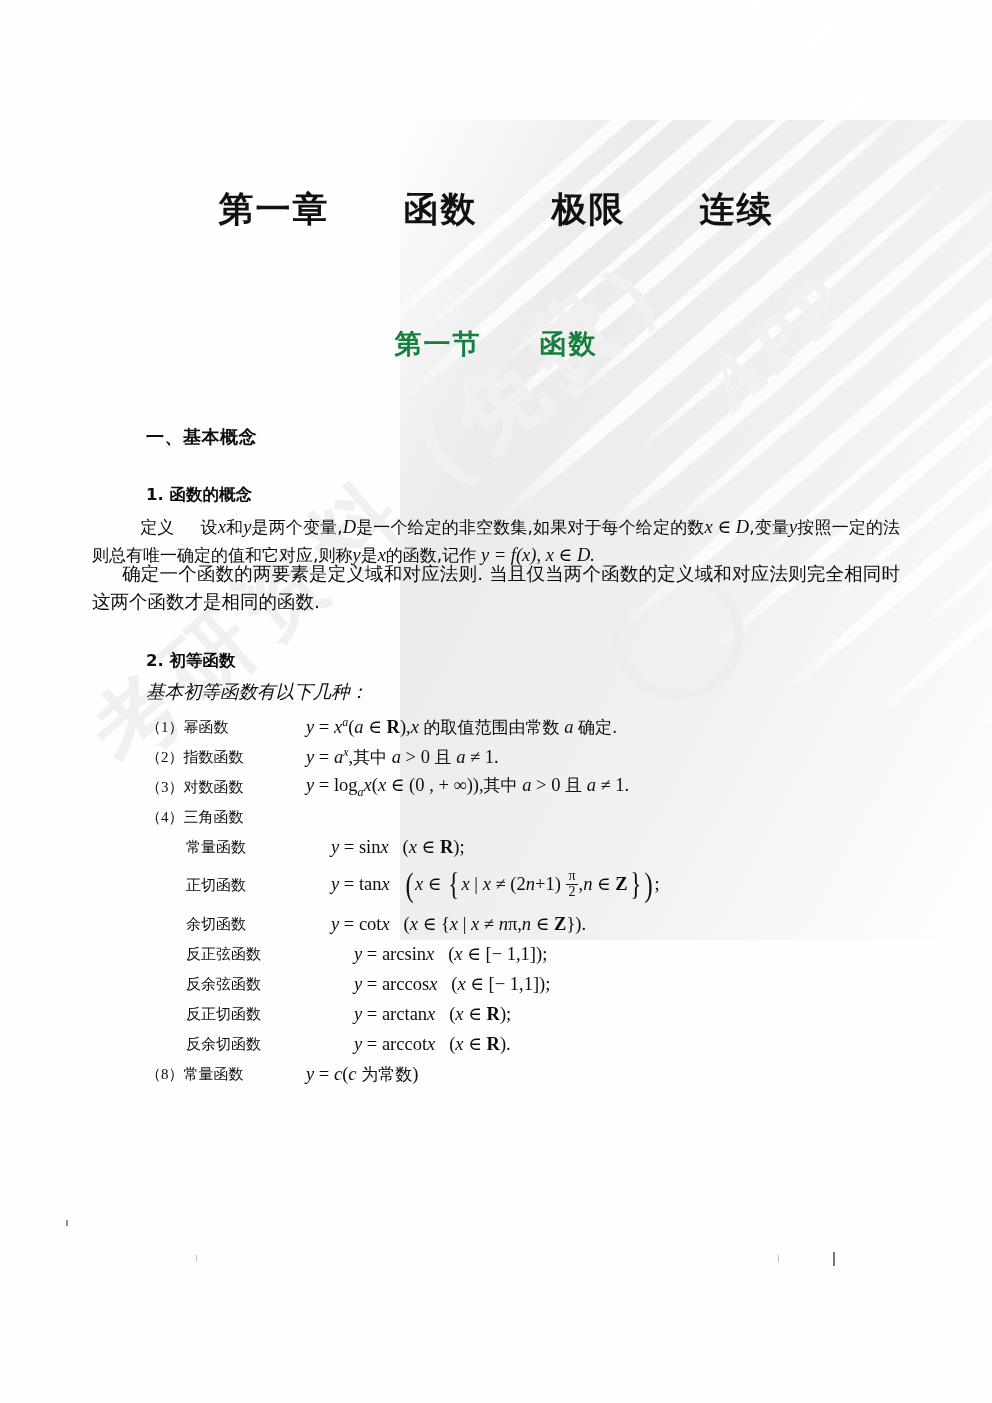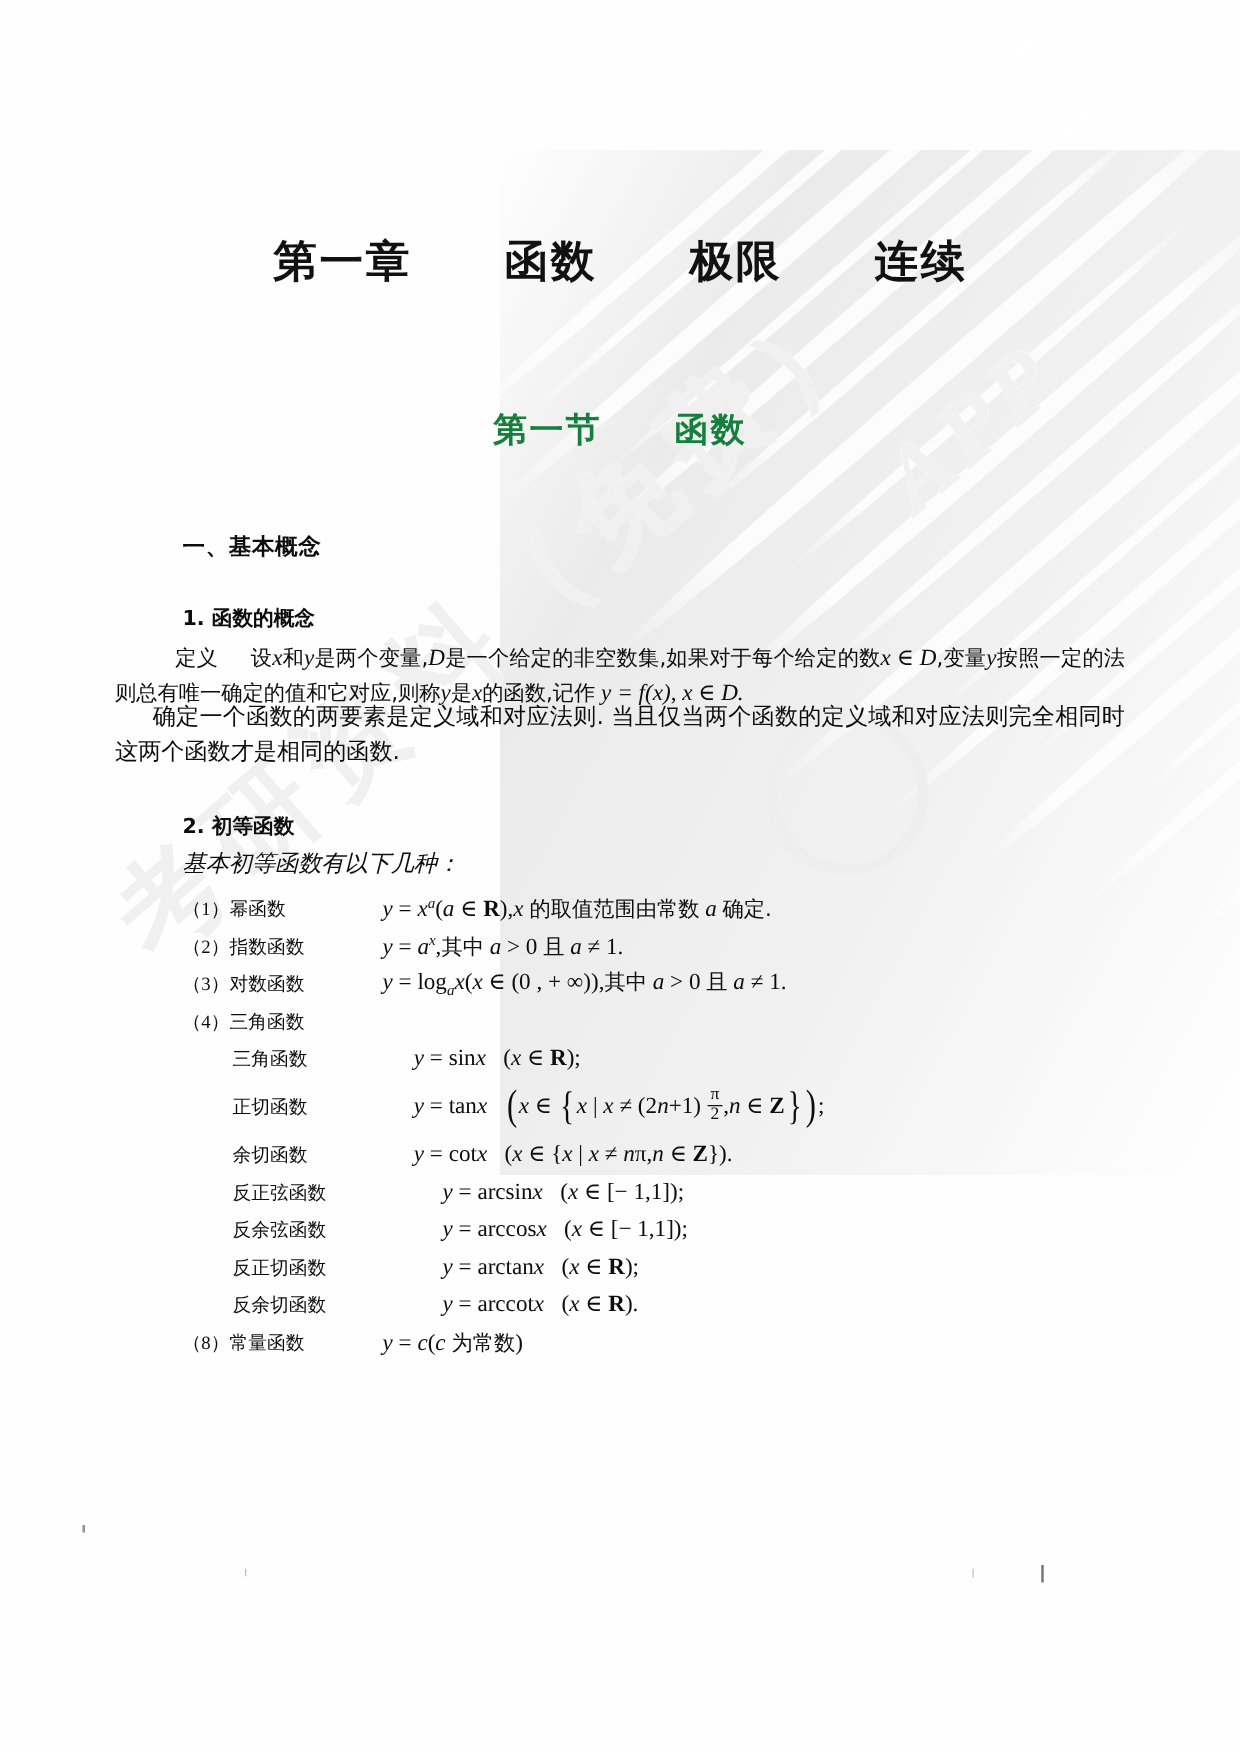--- a/index.html
+++ b/index.html
@@ -317,21 +317,21 @@
         <span class="fexpr">
           <i class="m">y</i> <span class="up">=</span> <span class="up">log</span><sub style="font-style:italic;font-size:12px;">a</sub><i class="m">x</i><span class="up">(</span><i class="m">x</i> <span class="up">∈ (0 , + ∞)),</span><span class="txt">其中</span> <i class="m">a</i> <span class="up">&gt; 0</span> <span class="txt">且</span> <i class="m">a</i> <span class="up">≠ 1.</span>
         </span>
       </div>
 
       <div class="frow">
         <span class="fname w1">（4）三角函数</span>
       </div>
 
       <div class="frow findent">
-        <span class="fname w2">三角函数</span>
+        <span class="fname w2">常量函数</span>
         <span class="fexpr">
           <i class="m">y</i> <span class="up">=</span> <span class="up">sin</span><i class="m">x</i> &nbsp; <span class="up">(</span><i class="m">x</i> <span class="up">∈</span> <span class="bb">R</span><span class="up">);</span>
         </span>
       </div>
 
 
       <div class="frow tall findent">
         <span class="fname w2">正切函数</span>
         <span class="fexpr">
           <i class="m">y</i> <span class="up">=</span> <span class="up">tan</span><i class="m">x</i> &nbsp;&nbsp;<span class="bigparen">(</span><i class="m">x</i> <span class="up">∈</span> <span class="bigbrace">{</span><i class="m">x</i> <span class="up">|</span> <i class="m">x</i> <span class="up">≠ (2</span><i class="m">n</i><span class="up">+1)</span> <span class="frac"><span class="num">π</span><span class="den">2</span></span><span class="up">,</span><i class="m">n</i> <span class="up">∈</span> <span class="bb">Z</span><span class="bigbrace">}</span><span class="bigparen">)</span><span class="up">;</span>

